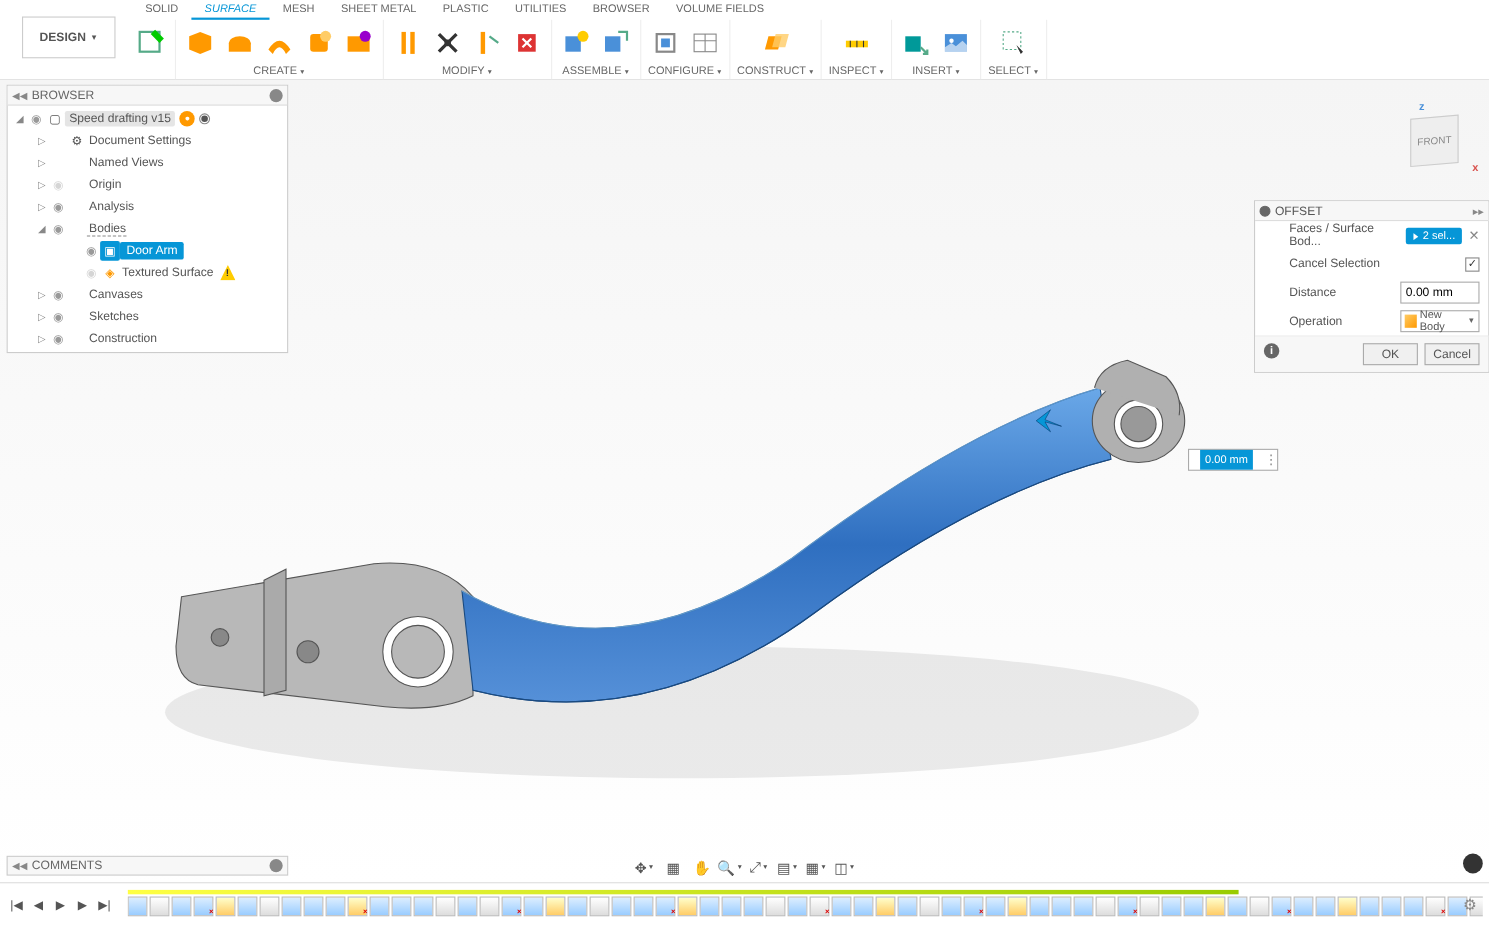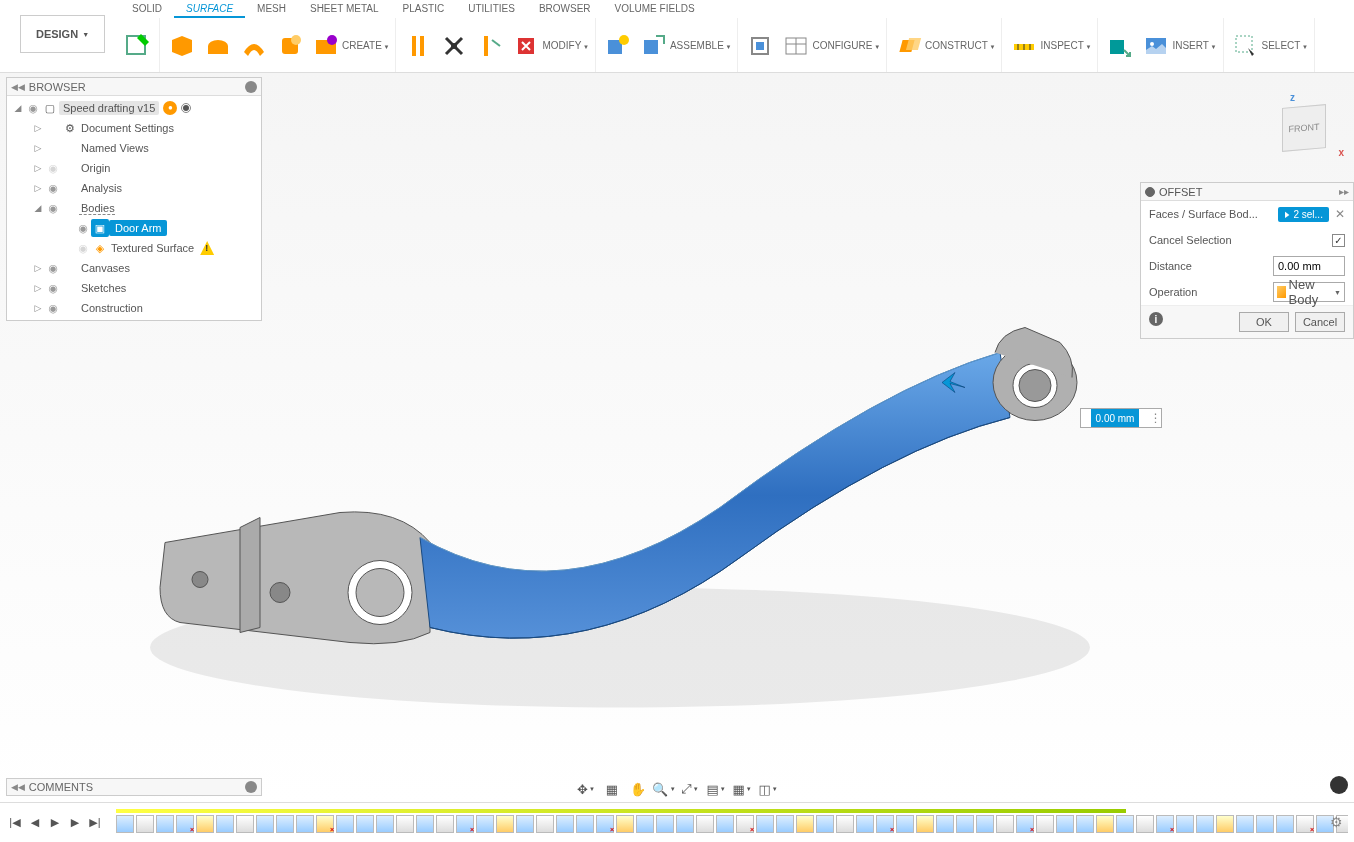--- a/index.html
+++ b/index.html
@@ -9,21 +9,21 @@
   .tabs { display: flex; height: 18px; padding-left: 120px; gap: 0; }
   .tab { padding: 3px 12px 0 12px; font-size: 10px; color: #666; cursor: pointer; }
   .tab.active { color: #0696d7; border-bottom: 2px solid #0696d7; font-style: italic; }
   
   
   .design-btn { position: absolute; top: 15px; left: 20px; width: 85px; height: 38px; border: 1px solid #ccc; display: flex; align-items: center; justify-content: center; font-size: 11px; font-weight: bold; color: #555; cursor: pointer; }
   .design-btn::after { content: '▼'; font-size: 7px; margin-left: 4px; }
   
   
   .ribbon { display: flex; height: 55px; padding-left: 115px; border-bottom: 1px solid #ddd; }
-  .ribbon-group { display: flex; flex-direction: row; align-items: center; justify-content: space-between; border-right: 1px solid #eee; padding: 2px 6px 0 6px; }
+  .ribbon-group { display: flex; flex-direction: column; align-items: center; justify-content: space-between; border-right: 1px solid #eee; padding: 2px 6px 0 6px; }
   .ribbon-icons { display: flex; gap: 4px; height: 38px; align-items: center; }
   .ribbon-icon { width: 32px; height: 32px; display: flex; align-items: center; justify-content: center; cursor: pointer; border-radius: 3px; }
   .ribbon-label { font-size: 10px; color: #666; padding-bottom: 2px; }
   .ribbon-label.dd::after { content: ' ▼'; font-size: 6px; }
   
   
   .browser { position: absolute; top: 77px; left: 6px; width: 256px; background: #fff; border: 1px solid #ccc; z-index: 10; }
   .browser-header { height: 18px; display: flex; align-items: center; padding: 0 4px; border-bottom: 1px solid #ddd; background: #f7f7f7; }
   .browser-header .collapse-left { font-size: 9px; color: #888; margin-right: 4px; }
   .browser-header .title { font-size: 11px; color: #666; flex: 1; }
@@ -53,29 +53,29 @@
   .viewcube .cube { width: 44px; height: 44px; background: #eee; border: 1px solid #ccc; transform: skewY(-5deg); display: flex; align-items: center; justify-content: center; font-size: 9px; color: #888; cursor: pointer; position: absolute; top: 8px; left: 6px; }
   .viewcube .z { position: absolute; top: -6px; left: 14px; color: #4a90d9; font-size: 10px; font-weight: bold; }
   .viewcube .x { position: absolute; bottom: 0; right: -8px; color: #d9534f; font-size: 10px; font-weight: bold; }
   
   
   .offset-panel { position: absolute; top: 182px; right: 0; width: 214px; background: #fff; border: 1px solid #ccc; z-index: 20; font-size: 11px; }
   .offset-header { height: 18px; display: flex; align-items: center; padding: 0 4px; background: #f7f7f7; border-bottom: 1px solid #ddd; }
   .offset-header .circle-icon { width: 10px; height: 10px; border: 1px solid #666; border-radius: 50%; margin-right: 4px; background:#666; }
   .offset-header .ttl { flex: 1; font-size: 11px; }
   .offset-header .pin { font-size: 10px; color: #888; cursor: pointer; }
-  .offset-row { display: flex; align-items: center; height: 26px; padding: 0 8px; }
+  .offset-row { display: flex; align-items: center; height: 26px; padding: 0 8px; margin-left: 23px; }
   .offset-row .lbl { flex: 1; font-size: 11px; color: #555; }
   .sel-badge { background: #0696d7; color: #fff; font-size: 10px; padding: 2px 6px; border-radius: 2px; display: flex; align-items: center; gap: 3px; }
   .sel-badge::before { content: '▶'; font-size: 8px; transform: scaleX(0.7); }
   .close-x { margin-left: 6px; font-size: 12px; color: #888; cursor: pointer; }
   .chk { width: 13px; height: 13px; border: 1px solid #888; display: flex; align-items: center; justify-content: center; }
   .chk.on::after { content: '✓'; font-size: 10px; color: #333; }
   .dist-input { width: 72px; height: 20px; border: 1px solid #aaa; font-size: 11px; padding: 0 4px; }
-  .op-select { width: 72px; height: 20px; border: 1px solid #aaa; font-size: 13px; display: flex; align-items: center; gap: 3px; padding: 0 3px; cursor: pointer; }
+  .op-select { width: 72px; height: 20px; border: 1px solid #aaa; font-size: 10px; display: flex; align-items: center; gap: 3px; padding: 0 3px; cursor: pointer; }
   .op-select .cube-ico { width: 12px; height: 12px; background: linear-gradient(135deg,#fc6,#f90); }
   .op-select::after { content: '▼'; font-size: 7px; margin-left: auto; color: #666; }
   .offset-buttons { display: flex; justify-content: flex-end; gap: 6px; padding: 6px 8px; background: #f7f7f7; border-top: 1px solid #eee; }
   .btn { width: 50px; height: 20px; border: 1px solid #aaa; background: #f0f0f0; font-size: 11px; display: flex; align-items: center; justify-content: center; cursor: pointer; }
   .info-icon { width: 14px; height: 14px; border-radius: 50%; background: #666; color: #fff; font-size: 10px; font-weight: bold; display: flex; align-items: center; justify-content: center; margin-right: auto; }
   
   
   .float-input { position: absolute; top: 408px; left: 1080px; display: flex; align-items: center; z-index: 15; background: #fff; border: 1px solid #aaa; height: 20px; }
   .float-input input { width: 48px; height: 18px; border: none; font-size: 10px; background: #0696d7; color: #fff; text-align: center; }
   .float-input .dots { width: 12px; text-align: center; color: #888; cursor: pointer; font-size: 12px; letter-spacing: -1px; }

